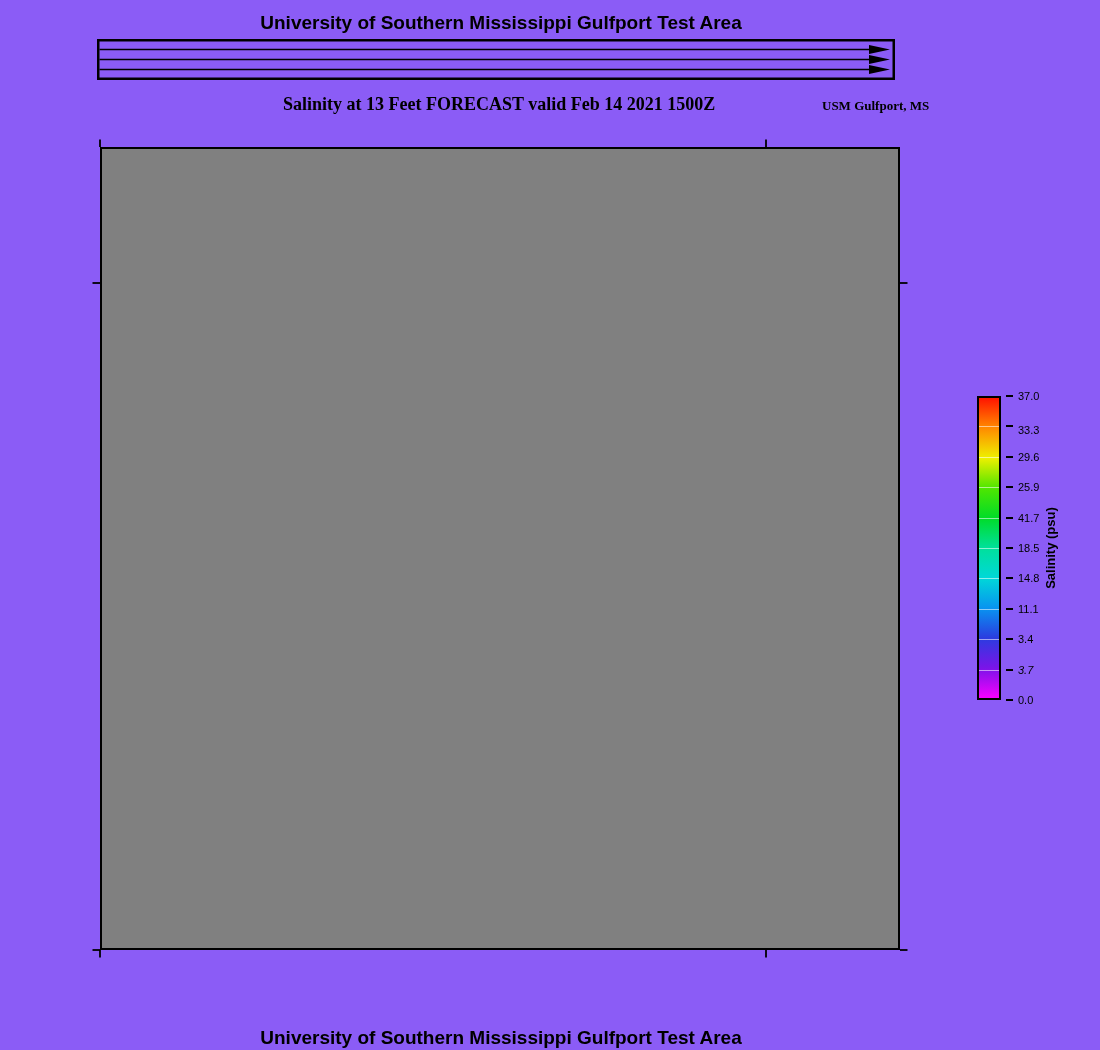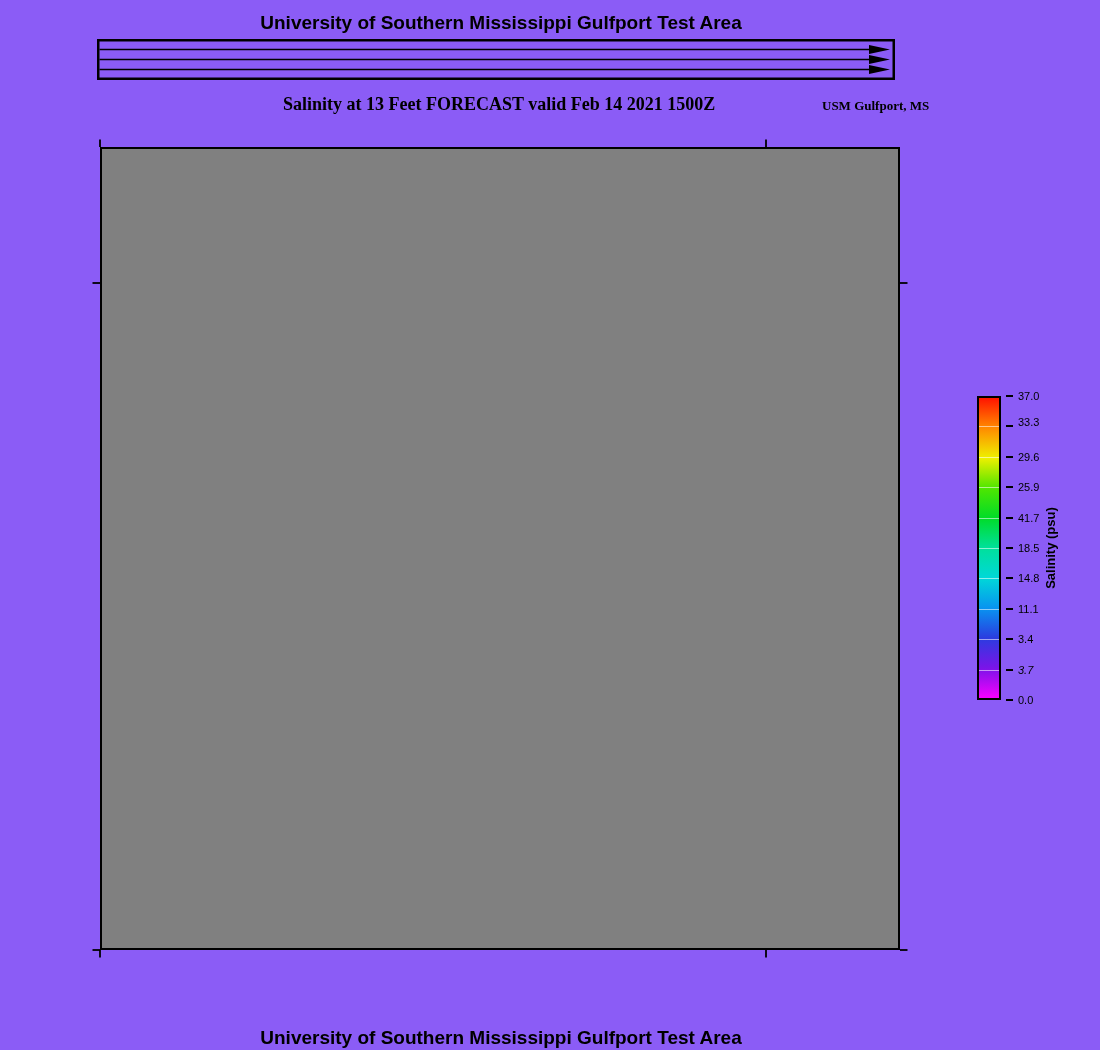--- a/index.html
+++ b/index.html
@@ -114,21 +114,21 @@
         <div class="cbar-sep" style="top: 150px;"></div>
         <div class="cbar-sep" style="top: 180px;"></div>
         <div class="cbar-sep" style="top: 211px;"></div>
         <div class="cbar-sep" style="top: 241px;"></div>
         <div class="cbar-sep" style="top: 272px;"></div>
       </div>
     <div>
         <div class="cbar-tick" style="top: -1px;"></div>
         <div class="cbar-ticklabel" style="top: -6px;">37.0</div>
         <div class="cbar-tick" style="top: 29px;"></div>
-        <div class="cbar-ticklabel" style="top: 20px;">33.3</div>
+        <div class="cbar-ticklabel" style="top: 28px;">33.3</div>
         <div class="cbar-tick" style="top: 60px;"></div>
         <div class="cbar-ticklabel" style="top: 55px;">29.6</div>
         <div class="cbar-tick" style="top: 90px;"></div>
         <div class="cbar-ticklabel" style="top: 85px;">25.9</div>
         <div class="cbar-tick" style="top: 121px;"></div>
         <div class="cbar-ticklabel" style="top: 116px;">41.7</div>
         <div class="cbar-tick" style="top: 151px;"></div>
         <div class="cbar-ticklabel" style="top: 146px;">18.5</div>
         <div class="cbar-tick" style="top: 181px;"></div>
         <div class="cbar-ticklabel" style="top: 176px;">14.8</div>

